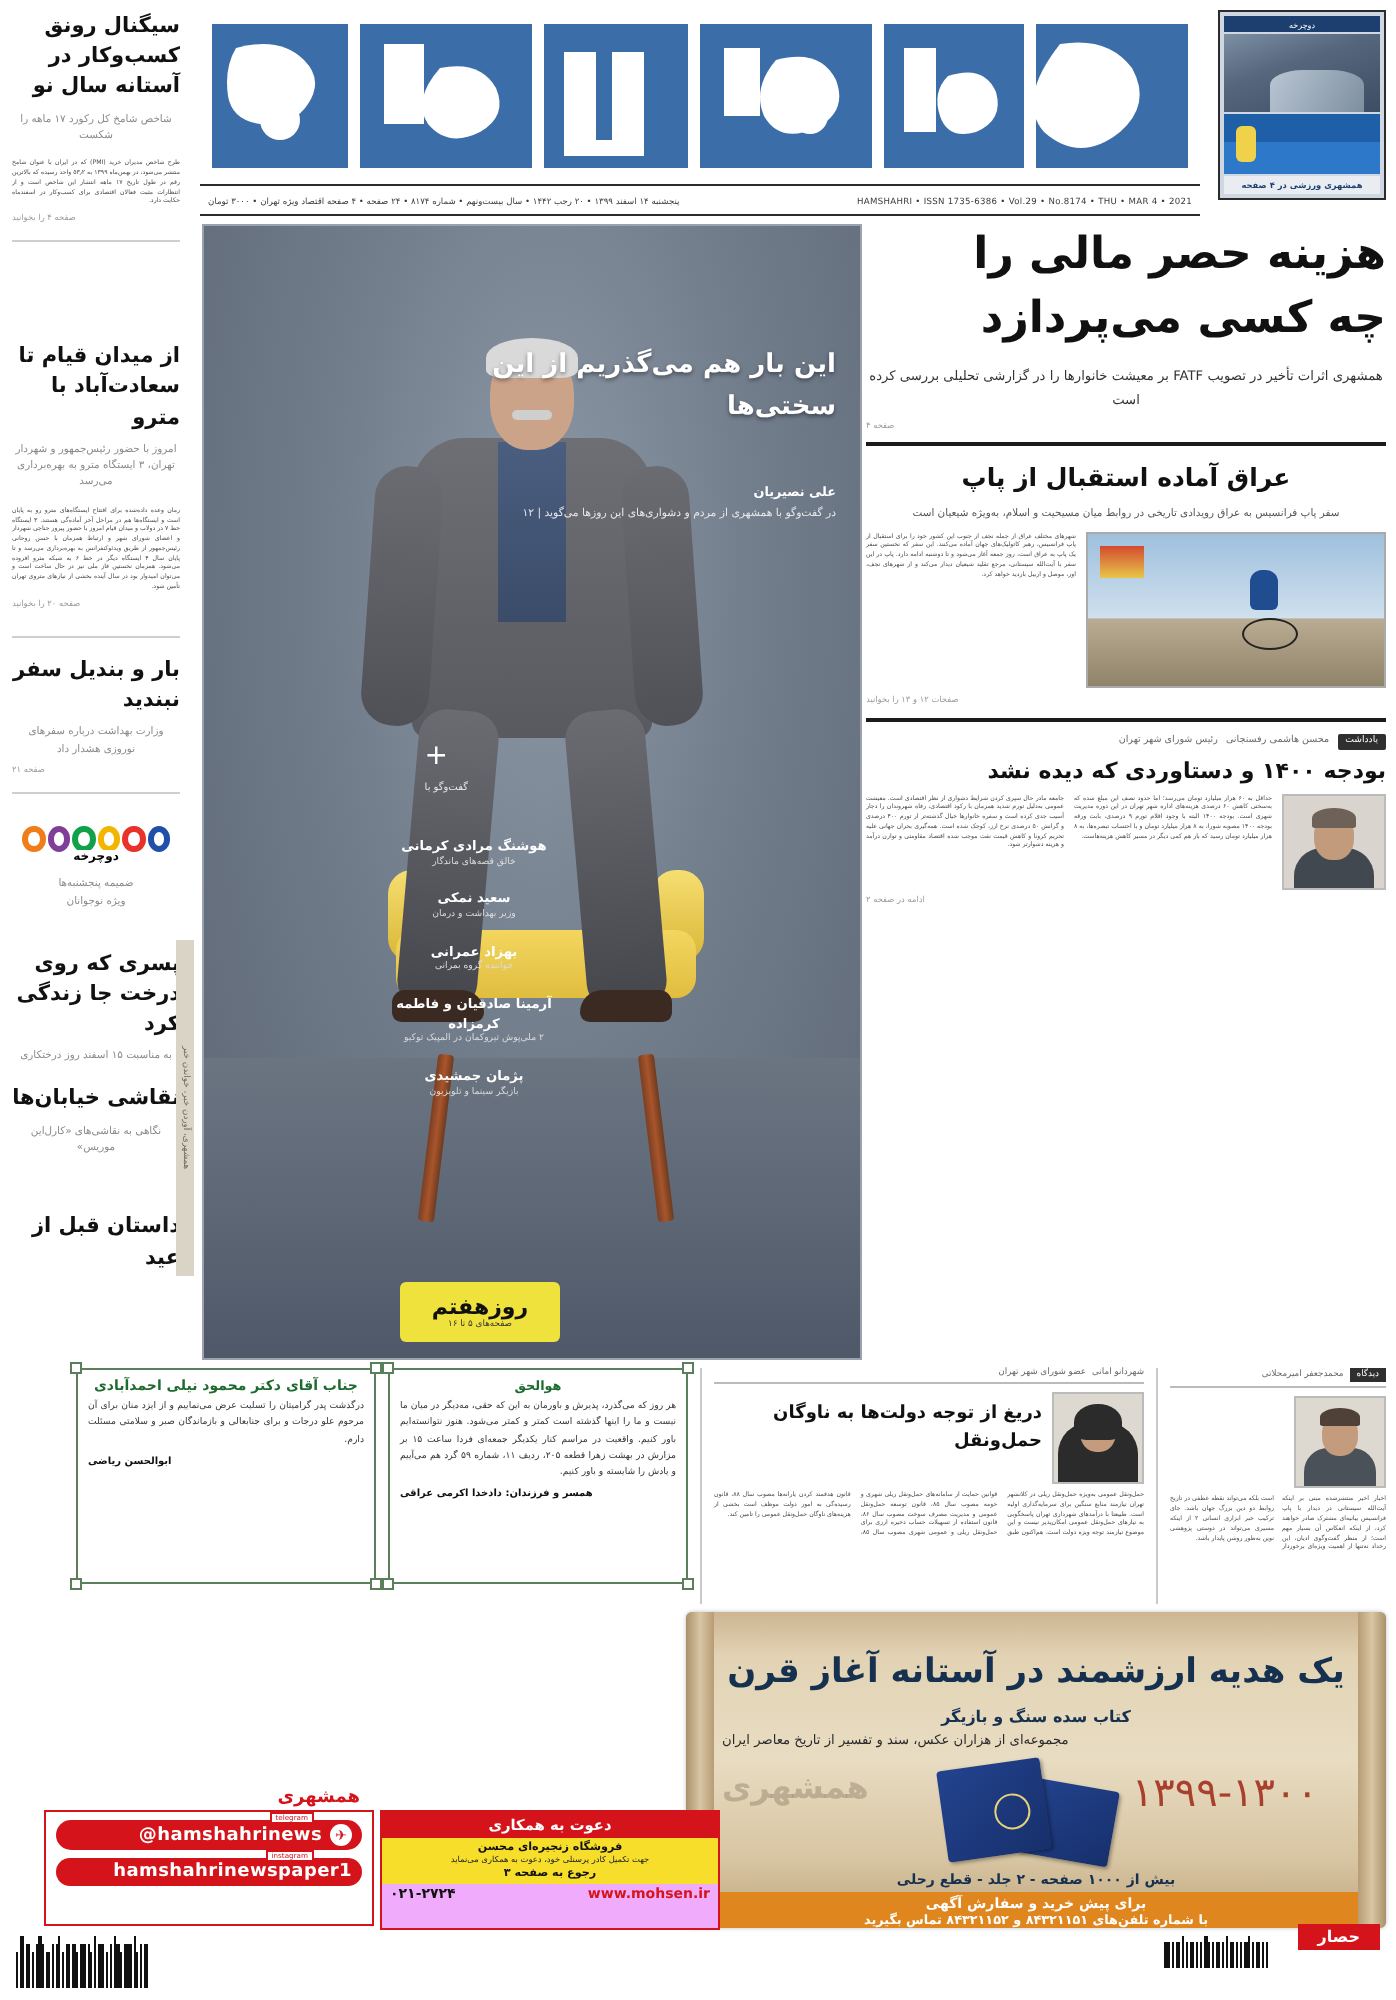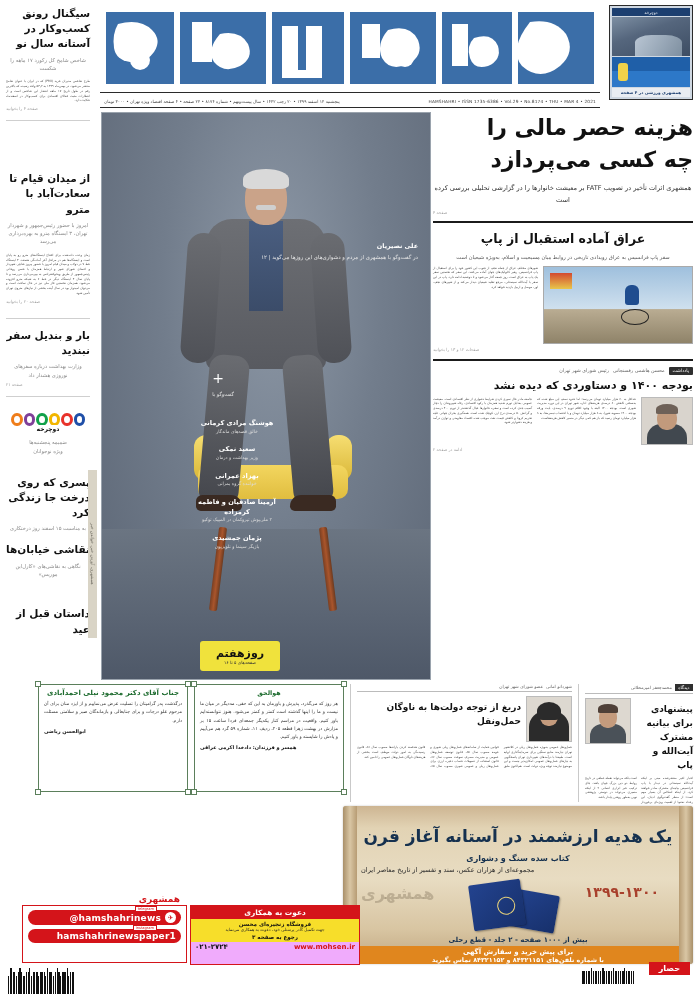--- a/index.html
+++ b/index.html
@@ -227,21 +227,21 @@
   .scroll-ad:after {
     content:""; position:absolute; right:0; top:0; width:14px; height:100%;
     background:linear-gradient(270deg,#a9906a,#d9c6a4,#b79c74);
   }
   .sa-h1 { position:absolute; right:18px; left:18px; top:20px; text-align:center;
     font-size:17px; font-weight:bold; color:#16314f; }
   .sa-h2 { position:absolute; right:18px; left:18px; top:48px; text-align:center;
     font-size:8px; font-weight:bold; color:#16314f; }
   .sa-h3 { position:absolute; right:18px; left:18px; top:60px; text-align:left;
     font-size:6.6px; color:#2a2a2a; }
-  .sa-years { position:absolute; right:34px; top:78px; font-size:14px; font-weight:bold; color:#a8402c; }
+  .sa-years { position:absolute; right:34px; top:78px; font-size:20px; font-weight:normal; color:#a8402c; }
   .sa-books { position:absolute; left:120px; top:74px; width:110px; height:52px; }
   .sa-books .bk { position:absolute; background:linear-gradient(140deg,#23438f,#17306b);
     border-radius:2px; box-shadow:1px 1px 2px rgba(0,0,0,.35); }
   .sa-books .bk1 { left:8px; top:2px; width:52px; height:46px; transform:rotate(-8deg); }
   .sa-books .bk2 { left:48px; top:12px; width:46px; height:38px; transform:rotate(10deg); }
   .sa-books .seal { position:absolute; left:26px; top:16px; width:18px; height:18px;
     border:1.2px solid #e7d27a; border-radius:50%; }
   .sa-wm { position:absolute; left:18px; top:78px; font-size:16px; font-weight:bold;
     color:rgba(90,75,55,.28); letter-spacing:1px; }
   .sa-line { position:absolute; left:18px; right:18px; top:130px; text-align:center;
@@ -419,20 +419,21 @@
         <div class="m-armR"></div>
       <div class="m-legL"></div>
         <div class="m-legR"></div>
       <div class="m-shoeL"></div>
         <div class="m-shoeR"></div>
       <div class="m-head"></div>
       <div class="m-hair"></div>
       <div class="m-mus"></div>
     </div>
 
+    <div class="photo-title">این بار هم می‌گذریم از این سختی‌ها</div>
     <div class="photo-byline">
       <b>علی نصیریان</b>
       <div>در گفت‌وگو با همشهری از مردم و دشواری‌های این روزها می‌گوید | ۱۲</div>
     </div>
 
     <div class="plus-mark">+</div>
     <div class="guest-label">گفت‌وگو با</div>
 
     <div class="guest-list">
       <div class="guest-item">
@@ -513,23 +514,20 @@
 
   <div class="lower">
     <div class="lower-inner">
 
       <div class="lw-col" style="width:108px;">
         <div class="lw-top">
           <span class="lw-tag">دیدگاه</span>
           <span class="lw-auth">محمدجعفر امیرمحلاتی</span>
         </div>
         <div style="display:flex; gap:4px; margin-top:4px;">
-          <div style="flex:1;">
-            <div class="lw-title">پیشنهادی برای بیانیه مشترک آیت‌الله و پاپ</div>
-          </div>
           <div class="lw-photo">
             <div class="b"></div>
               <div class="h"></div>
               <div class="hr2"></div>
           </div>
         </div>
         <div class="blur-txt tiny" style="margin-top:3px; column-count:2; column-gap:4px;">اخبار اخیر منتشرشده مبنی بر اینکه آیت‌الله سیستانی در دیدار با پاپ فرانسیس بیانیه‌ای مشترک صادر خواهند کرد، از اینکه انعکاس آن بسیار مهم است؛ از منظر گفت‌وگوی ادیان، این رخداد نه‌تنها از اهمیت ویژه‌ای برخوردار است بلکه می‌تواند نقطه عطفی در تاریخ روابط دو دین بزرگ جهان باشد. جای ترکیب خبر ابزاری انسانی ۲ از اینکه مسیری می‌تواند در دوستی پژوهشی نوین به‌طور روشن پایدار باشد.</div>
       </div>
 
       <div class="vr"></div>
@@ -576,21 +574,21 @@
           <div class="otc">درگذشت پدر گرامیتان را تسلیت عرض می‌نماییم و از ایزد منان برای آن مرحوم علو درجات و برای جنابعالی و بازماندگان صبر و سلامتی مسئلت دارم.</div>
           <div class="osig">ابوالحسن ریاضی</div>
         </div>
       </div>
 
     </div>
   </div>
 
   <div class="scroll-ad">
     <div class="sa-h1">یک هدیه ارزشمند در آستانه آغاز قرن</div>
-    <div class="sa-h2">کتاب سده سنگ و دشواری</div>
+    <div class="sa-h2">کتاب سده سنگ و بازیگر</div>
     <div class="sa-h3">مجموعه‌ای از هزاران عکس، سند و تفسیر از تاریخ معاصر ایران</div>
     <div class="sa-wm">همشهری</div>
     <div class="sa-years">۱۳۹۹-۱۳۰۰</div>
     <div class="sa-books">
       <span class="bk bk2"></span>
       <span class="bk bk1">
           <span class="seal"></span>
         </span>
     </div>
     <div class="sa-line">بیش از ۱۰۰۰ صفحه - ۲ جلد - قطع رحلی</div>

